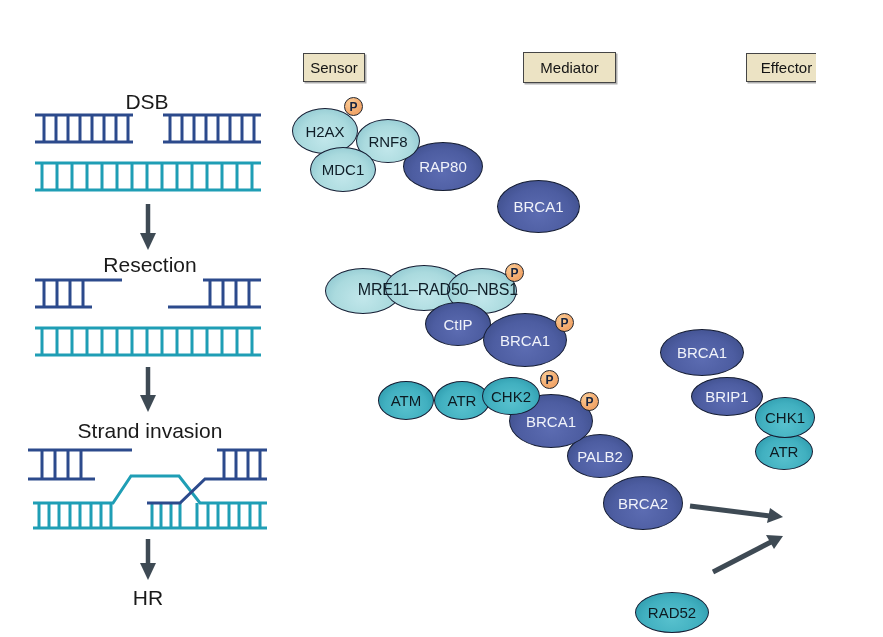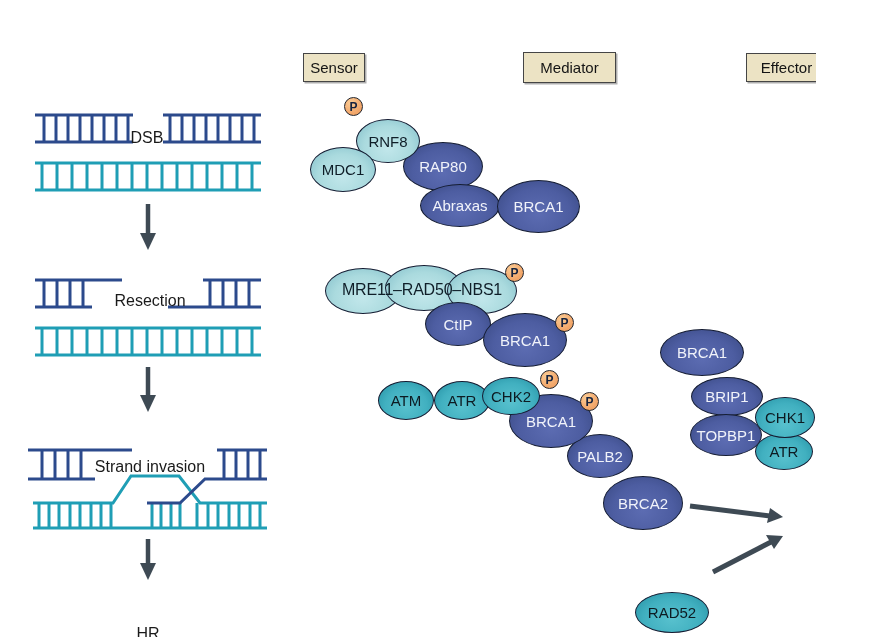--- a/index.html
+++ b/index.html
@@ -9,41 +9,41 @@
   }
   .lineart{position:absolute;left:0;top:0;z-index:0;}
   .hdr{
     position:absolute;z-index:7;background:#ece3c4;border:1.5px solid #454545;
     box-shadow:1.5px 1.5px 0 rgba(110,110,110,.55);
     display:flex;align-items:center;justify-content:center;
     font-size:15px;color:#141414;box-sizing:border-box;
   }
   .step{
     position:absolute;z-index:5;transform:translateX(-50%);
-    font-size:16px;color:#1a1a1a;white-space:nowrap;margin-top:39px;
+    font-size:21px;color:#1a1a1a;white-space:nowrap;
   }
   .node{
     position:absolute;border-radius:50%;box-sizing:border-box;
     display:flex;align-items:center;justify-content:center;
     border:1.6px solid #151d33;font-size:15px;line-height:1;white-space:nowrap;
   }
   .cyan{
     background:radial-gradient(ellipse at 50% 66%, #c2e7eb 0%, #aadade 55%, #7fbcc8 100%);
     color:#0f1e28;
   }
   .teal{
     background:radial-gradient(ellipse at 50% 66%, #58c1ce 0%, #41b0c0 55%, #238ea1 100%);
     color:#0d1b22;
   }
   .indigo{
     background:radial-gradient(ellipse at 50% 64%, #5c6cb2 0%, #4d5da1 55%, #36467e 100%);
     color:#f1f3fa;
   }
   .mrn-label{
-    position:absolute;z-index:2;text-align:center;font-size:16px;
+    position:absolute;z-index:2;text-align:right;font-size:16px;
     color:#0f1e28;letter-spacing:-0.2px;white-space:nowrap;
   }
   .pbadge{
     position:absolute;z-index:8;width:19px;height:19px;border-radius:50%;
     background:radial-gradient(circle at 35% 30%, #fbcd96 0%, #f3a96d 60%, #e8995c 100%);
     border:1.6px solid #25252a;box-sizing:border-box;
     display:flex;align-items:center;justify-content:center;
     font-size:12px;font-weight:bold;color:#17233f;
   }
 </style>
@@ -105,26 +105,26 @@
 
   <div class="hdr" style="left:303px;top:53px;width:62px;height:29px">Sensor</div>
   <div class="hdr" style="left:523px;top:52px;width:93px;height:31px">Mediator</div>
   <div class="hdr" style="left:746px;top:53px;width:81px;height:29px">Effector</div>
 
   <div class="step" style="left:147px;top:90px">DSB</div>
   <div class="step" style="left:150px;top:253px">Resection</div>
   <div class="step" style="left:150px;top:419px">Strand invasion</div>
   <div class="step" style="left:148px;top:586px">HR</div>
 
+  <div class="node cyan" style="left:292px;top:108px;width:66px;height:46px;z-index:4">H2AX</div>
   <div class="node cyan" style="left:356px;top:119px;width:64px;height:44px;z-index:5">RNF8</div>
   <div class="node cyan" style="left:310px;top:147px;width:66px;height:45px;z-index:6">MDC1</div>
   <div class="pbadge" style="left:344px;top:97px">P</div>
 
   <div class="node indigo" style="left:403px;top:142px;width:80px;height:49px;z-index:1">RAP80</div>
-  <div class="node indigo" style="left:420px;top:184px;width:80px;height:43px;z-index:2">Abraxas</div>
   <div class="node indigo" style="left:497px;top:180px;width:83px;height:53px;z-index:3">BRCA1</div>
 
   <div class="node cyan" style="left:325px;top:268px;width:76px;height:46px;z-index:1"></div>
   <div class="node cyan" style="left:385px;top:265px;width:78px;height:46px;z-index:1"></div>
   <div class="node cyan" style="left:447px;top:268px;width:70px;height:46px;z-index:1"></div>
   <div class="mrn-label" style="left:326px;top:281px;width:192px">MRE11–RAD50–NBS1</div>
   <div class="pbadge" style="left:505px;top:263px">P</div>
 
   <div class="node indigo" style="left:425px;top:302px;width:66px;height:44px;z-index:3">CtIP</div>
   <div class="node indigo" style="left:483px;top:313px;width:84px;height:54px;z-index:4">BRCA1</div>
@@ -133,18 +133,17 @@
   <div class="pbadge" style="left:540px;top:370px">P</div>
   <div class="node teal" style="left:378px;top:381px;width:56px;height:39px;z-index:5">ATM</div>
   <div class="node teal" style="left:434px;top:381px;width:56px;height:39px;z-index:5">ATR</div>
   <div class="node indigo" style="left:509px;top:394px;width:84px;height:54px;z-index:4">BRCA1</div>
   <div class="pbadge" style="left:580px;top:392px">P</div>
   <div class="node indigo" style="left:567px;top:434px;width:66px;height:44px;z-index:3">PALB2</div>
   <div class="node indigo" style="left:603px;top:476px;width:80px;height:54px;z-index:4">BRCA2</div>
 
   <div class="node indigo" style="left:660px;top:329px;width:84px;height:47px;z-index:3">BRCA1</div>
   <div class="node indigo" style="left:691px;top:377px;width:72px;height:39px;z-index:2">BRIP1</div>
-  <div class="node indigo" style="left:690px;top:414px;width:72px;height:42px;z-index:3">TOPBP1</div>
   <div class="node teal" style="left:755px;top:397px;width:60px;height:41px;z-index:5">CHK1</div>
   <div class="node teal" style="left:755px;top:433px;width:58px;height:37px;z-index:4">ATR</div>
   <div class="node teal" style="left:635px;top:592px;width:74px;height:41px;z-index:1">RAD52</div>
 
 </div>
 
 </body></html>

